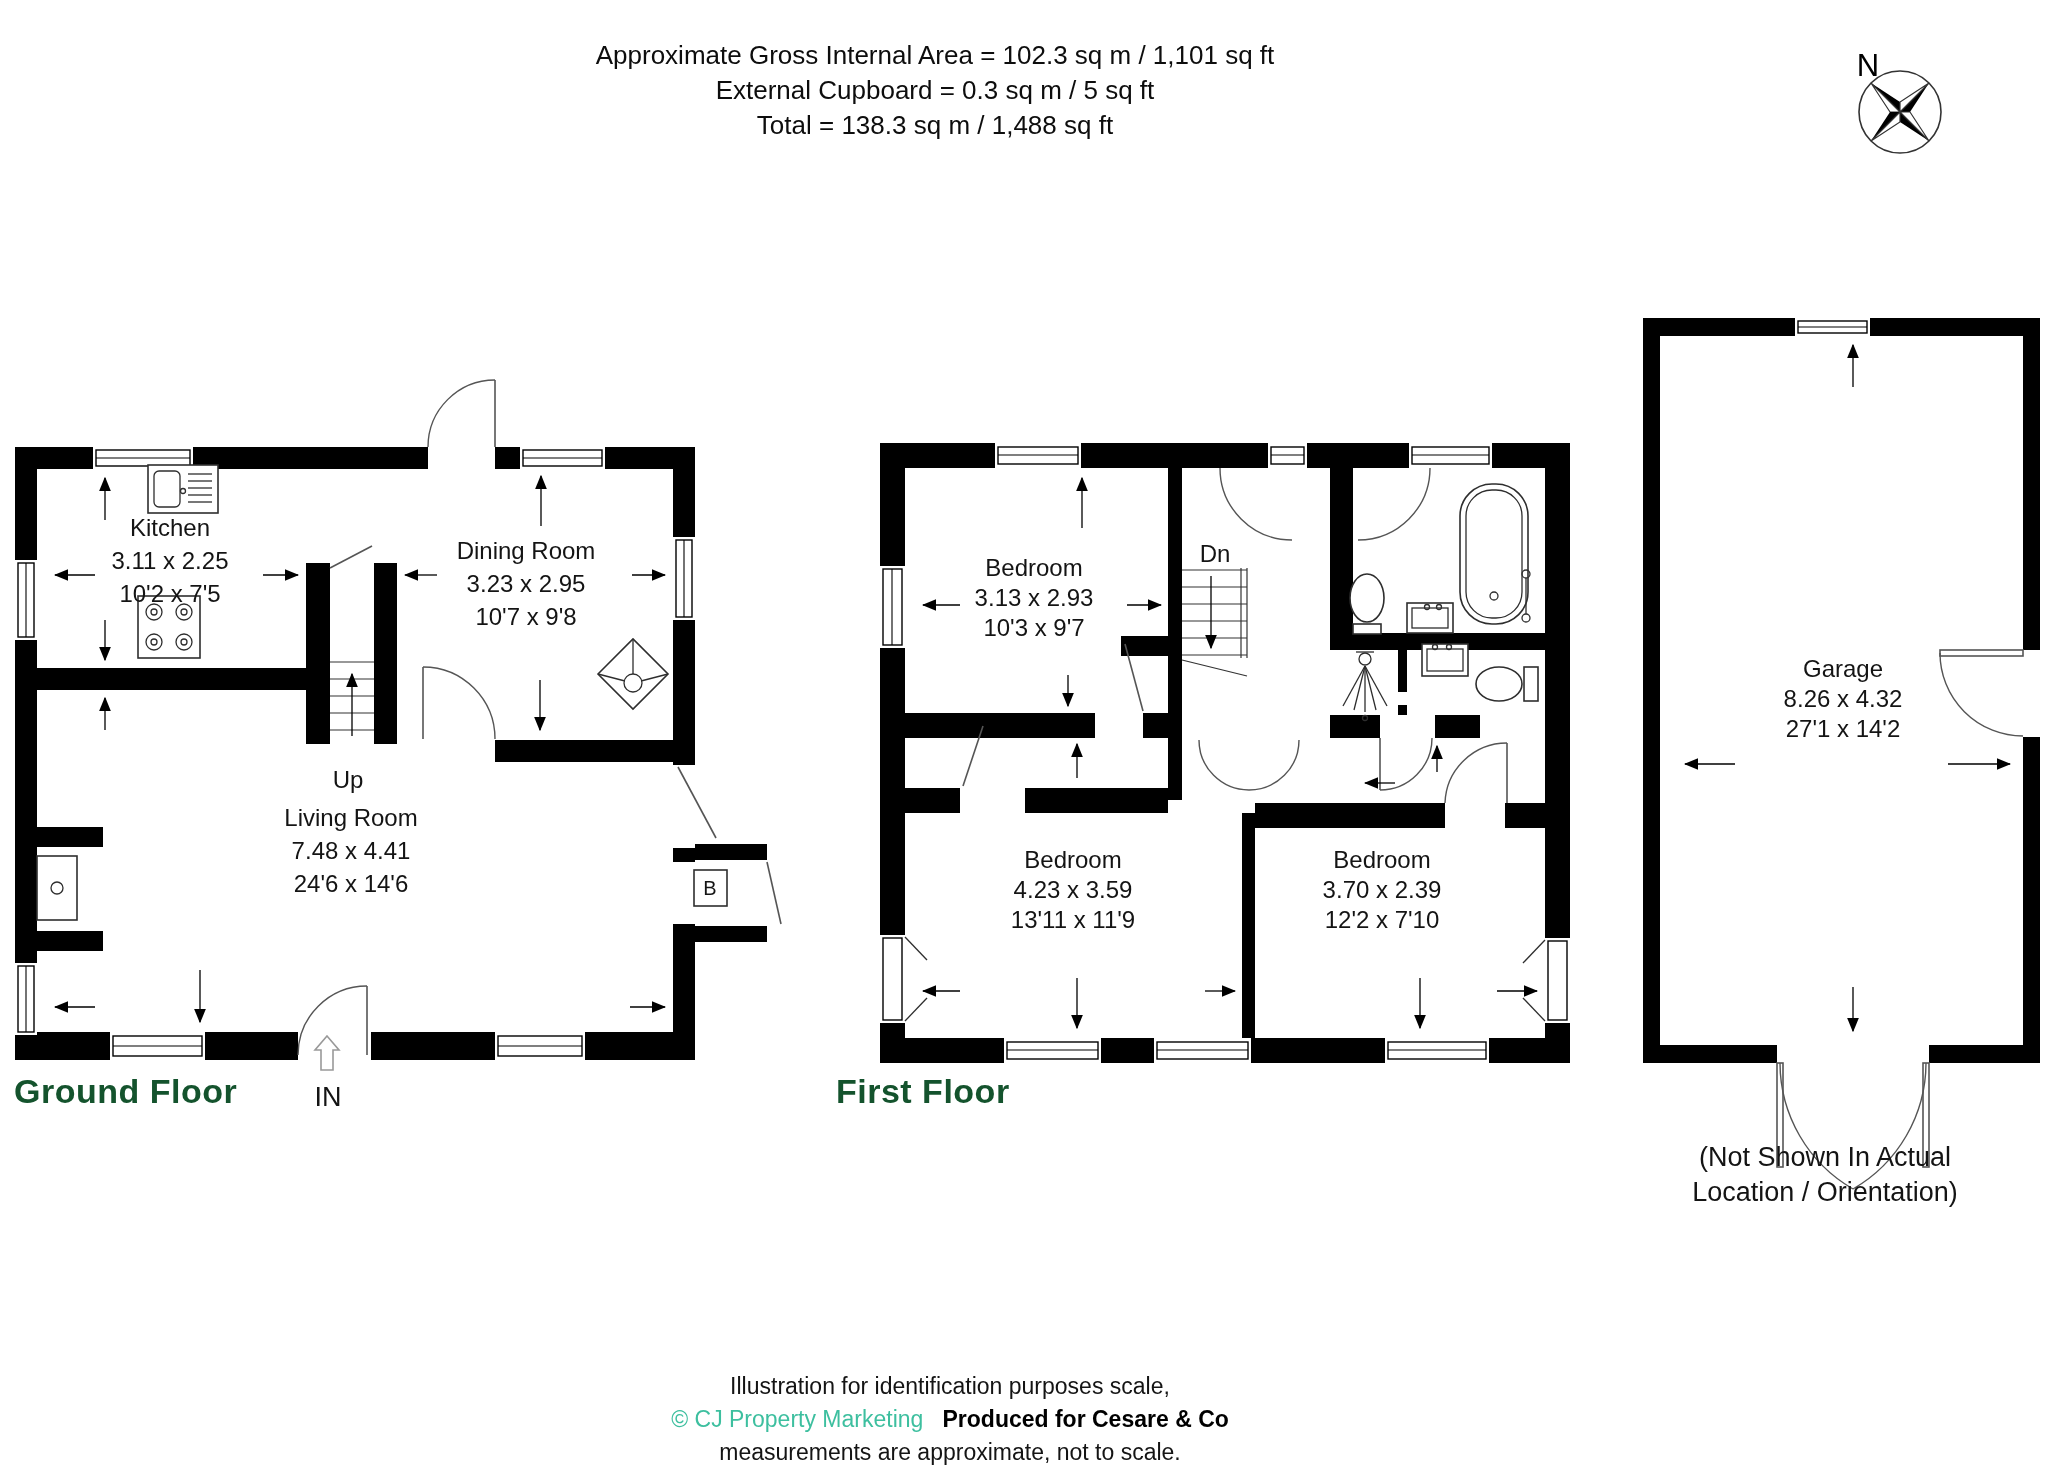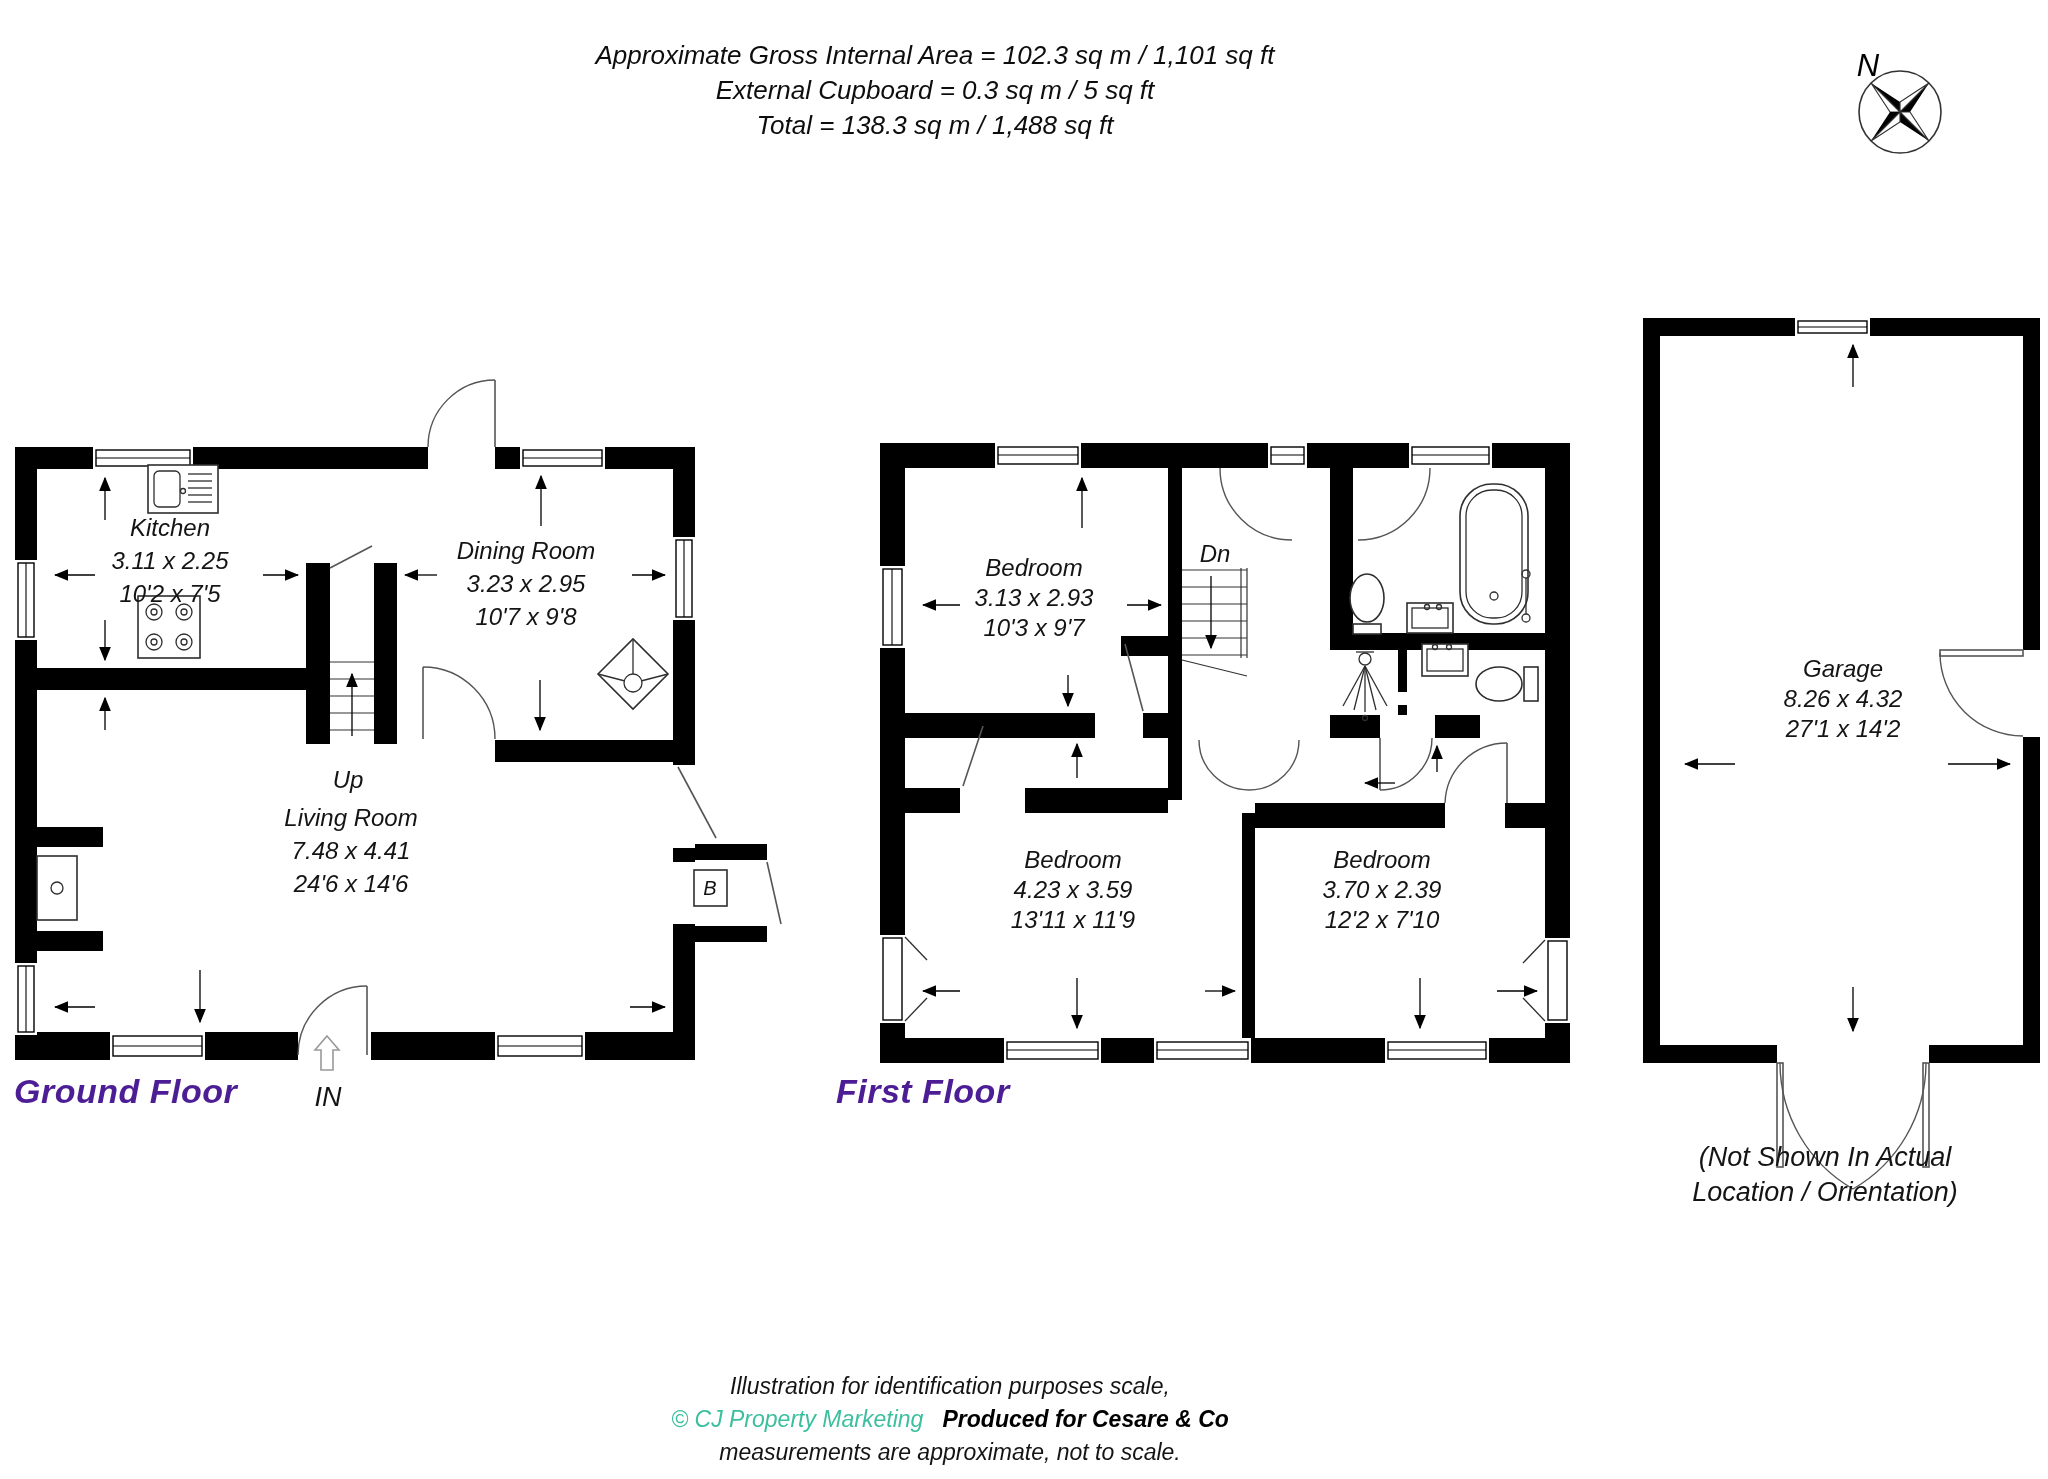--- a/index.html
+++ b/index.html
@@ -1,20 +1,20 @@
 <!DOCTYPE html>
 <html><head>
 <meta charset="utf-8">
 <style>
   html,body{margin:0;padding:0;background:#ffffff;}
   #page{position:relative;width:2048px;height:1479px;background:#ffffff;overflow:hidden;
-        font-family:"Liberation Sans",sans-serif;color:#111;font-style:italic;}
+        font-family:"Liberation Sans",sans-serif;color:#111;}
   .abs{position:absolute;}
   .hdr{left:535px;top:38px;width:800px;text-align:center;font-size:26px;line-height:35px;color:#0d0d0d;}
-  .floor-title{font-size:34px;font-weight:bold;color:#4c1d95;letter-spacing:.5px;}
+  .floor-title{font-size:34px;font-weight:bold;color:#14532d;letter-spacing:.5px;}
   .gar-note{left:1590px;top:1140px;width:470px;text-align:center;font-size:27px;line-height:35px;color:#141414;}
   .footer{left:540px;top:1370px;width:820px;text-align:center;font-size:23px;line-height:33px;color:#141414;}
   .teal{color:#3dbf9f;}
   .bold{font-weight:bold;color:#000;}
   svg{display:block;}
   svg text{font-family:"Liberation Sans",sans-serif;fill:#141414;}
   .rl{font-size:24px;text-anchor:middle;}
   .lbl-up{font-size:24px;text-anchor:middle;}
   .lbl-in{font-size:27px;text-anchor:middle;}
   .lbl-b{font-size:20px;text-anchor:middle;}

